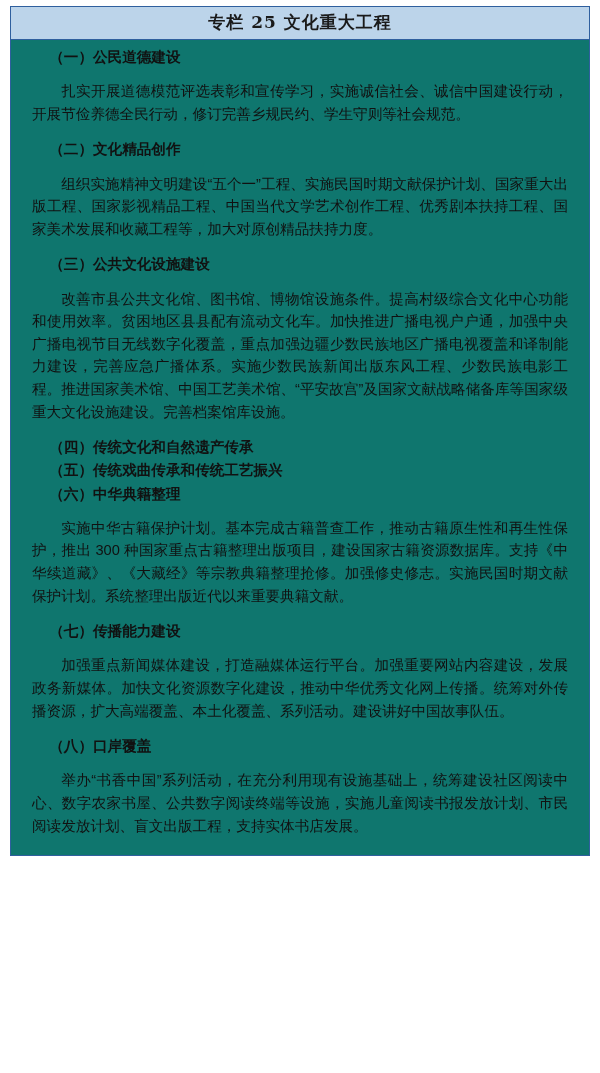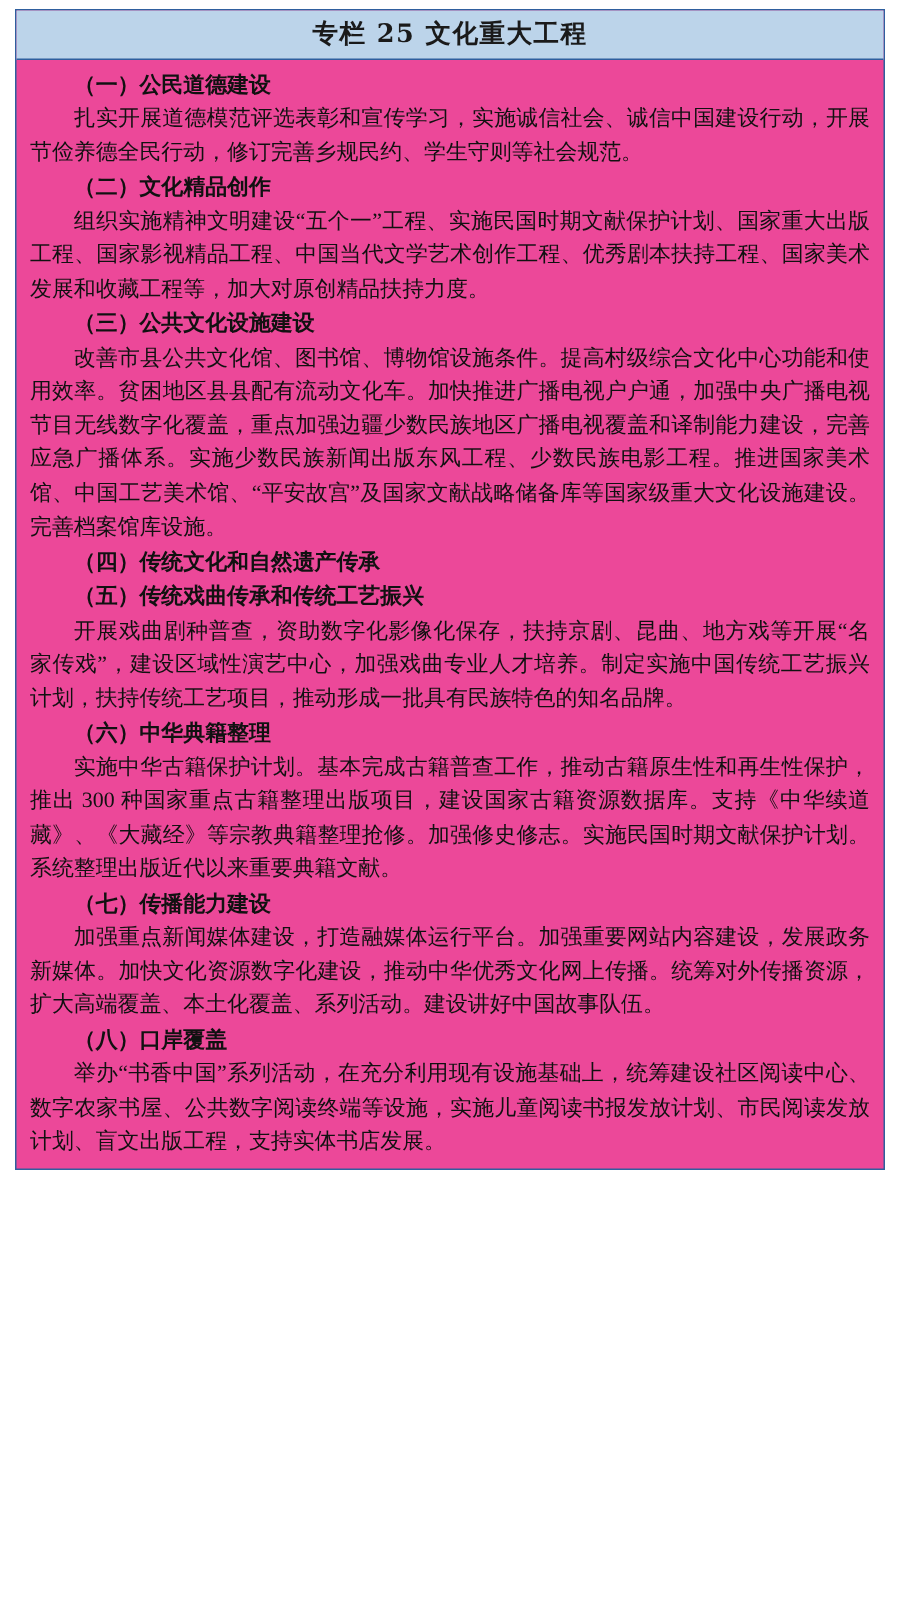--- a/index.html
+++ b/index.html
@@ -9,21 +9,21 @@
   }
   body {
     width: 600px;
     height: 1073px;
     font-family: "DejaVu Sans", "Liberation Sans", sans-serif;
   }
   .box {
     width: 580px;
     margin: 6px auto 0 auto;
     border: 1px solid #2f5f9e;
-    background: #ec4899;
+    background: #0f766e;
     box-sizing: border-box;
   }
   .box-header {
     background: #bcd4ea;
     border-bottom: 1px solid #2f5f9e;
     text-align: center;
     padding: 4px 0 5px 0;
   }
   .box-header .title {
     font-family: "DejaVu Serif", "Liberation Serif", serif;
@@ -42,26 +42,26 @@
     font-family: Liberation Serif, serif;
     font-size: 14.6px;
     font-weight: bold;
     color: #111;
     text-indent: 2em;
     line-height: 1.52;
     margin: 0;
     padding: 1px 0 0 0;
   }
   .sec-body {
-    font-family: Liberation Serif, serif;
+    font-family: Liberation Sans, sans-serif;
     font-size: 14.6px;
     color: #111;
     text-indent: 2em;
     line-height: 1.55;
-    margin: 0;
+    margin: 12px;
     padding: 0;
     text-align: justify;
     text-justify: inter-ideograph;
   }
 </style>
 </head>
 <body>
 
 <div class="box">
   <div class="box-header">
@@ -83,21 +83,20 @@
       <p class="sec-title">（三）公共文化设施建设</p>
       <p class="sec-body">改善市县公共文化馆、图书馆、博物馆设施条件。提高村级综合文化中心功能和使用效率。贫困地区县县配有流动文化车。加快推进广播电视户户通，加强中央广播电视节目无线数字化覆盖，重点加强边疆少数民族地区广播电视覆盖和译制能力建设，完善应急广播体系。实施少数民族新闻出版东风工程、少数民族电影工程。推进国家美术馆、中国工艺美术馆、“平安故宫”及国家文献战略储备库等国家级重大文化设施建设。完善档案馆库设施。</p>
     </div>
 
     <div class="section">
       <p class="sec-title">（四）传统文化和自然遗产传承</p>
     </div>
 
     <div class="section">
       <p class="sec-title">（五）传统戏曲传承和传统工艺振兴</p>
-      <p class="sec-body">开展戏曲剧种普查，资助数字化影像化保存，扶持京剧、昆曲、地方戏等开展“名家传戏”，建设区域性演艺中心，加强戏曲专业人才培养。制定实施中国传统工艺振兴计划，扶持传统工艺项目，推动形成一批具有民族特色的知名品牌。</p>
     </div>
 
     <div class="section">
       <p class="sec-title">（六）中华典籍整理</p>
       <p class="sec-body">实施中华古籍保护计划。基本完成古籍普查工作，推动古籍原生性和再生性保护，推出 300 种国家重点古籍整理出版项目，建设国家古籍资源数据库。支持《中华续道藏》、《大藏经》等宗教典籍整理抢修。加强修史修志。实施民国时期文献保护计划。系统整理出版近代以来重要典籍文献。</p>
     </div>
 
     <div class="section">
       <p class="sec-title">（七）传播能力建设</p>
       <p class="sec-body">加强重点新闻媒体建设，打造融媒体运行平台。加强重要网站内容建设，发展政务新媒体。加快文化资源数字化建设，推动中华优秀文化网上传播。统筹对外传播资源，扩大高端覆盖、本土化覆盖、系列活动。建设讲好中国故事队伍。</p>

